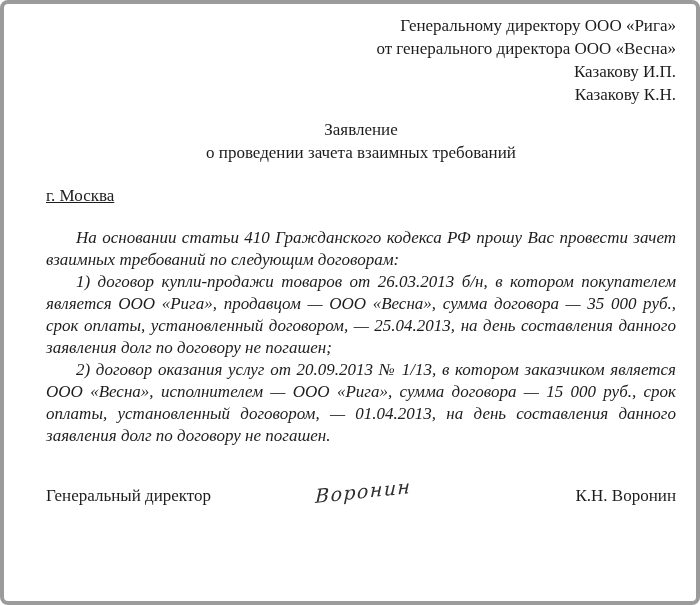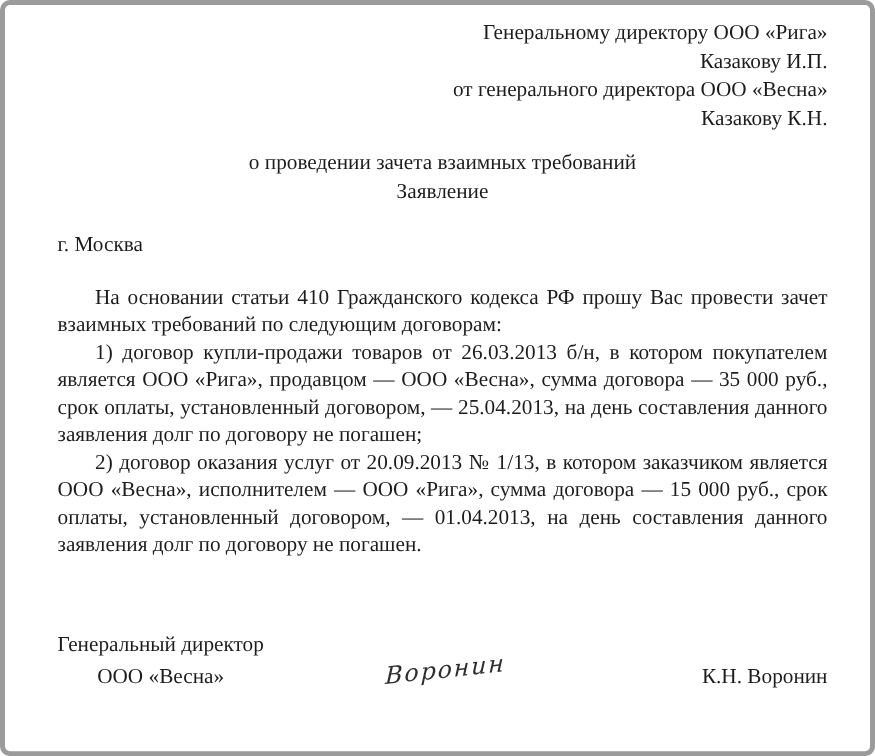--- a/index.html
+++ b/index.html
@@ -21,58 +21,59 @@
     position: absolute;
     inset: 0;
     border: 4px solid #9b9b9b;
     border-radius: 8px;
     pointer-events: none;
     box-sizing: border-box;
   }
   .content {
     position: absolute;
     left: 46px;
-    right: 38px;
+    right: 24px;
     top: 14px;
     font-size: 17px;
     line-height: 22px;
   }
   .recipient {
     text-align: right;
     line-height: 23px;
   }
   .title-block {
     text-align: center;
     margin-top: 12px;
     line-height: 23px;
   }
   .meta-row {
     display: flex;
     justify-content: space-between;
     margin-top: 20px;
     line-height: 23px;
+    text-decoration: underline;
   }
   .body-block {
     margin-top: 20px;
     text-align: justify;
   }
   .body-block p {
     margin: 0;
     text-indent: 30px;
+    font-style: italic;
   }
   .sig-row {
     display: flex;
     justify-content: space-between;
     align-items: flex-end;
     margin-top: 32px;
     line-height: 25px;
   }
   .sig-left {
-    text-align: center;
-    margin-top: 24px;
+    text-align: left;
   }
   .sig-script {
     font-family: "DejaVu Serif", serif;
     font-style: italic;
     font-size: 19px;
     letter-spacing: 1.5px;
     color: #2e2e2e;
     transform: rotate(-6deg) skewX(-8deg);
     transform-origin: center;
     margin-bottom: 4px;
@@ -85,43 +86,42 @@
 </head>
 <body>
 
 <div class="page">
   <div class="frame"></div>
 
   <div class="content">
 
     <div class="recipient">
       <div>Генеральному директору ООО «Рига»</div>
+      <div>от генерального директора ООО «Весна»</div>
       <div>Казакову И.П.</div>
-      <div>от генерального директора ООО «Весна»</div>
       <div>Казакову К.Н.</div>
     </div>
 
     <div class="title-block">
+      <div>Заявление</div>
       <div>о проведении зачета взаимных требований</div>
-      <div>Заявление</div>
     </div>
 
     <div class="meta-row">
       <span>г. Москва</span>
     </div>
 
     <div class="body-block">
       <p>На основании статьи 410 Гражданского кодекса РФ прошу Вас провести зачет взаимных требований по следующим договорам:</p>
       <p>1) договор купли-продажи товаров от 26.03.2013 б/н, в котором покупателем является ООО «Рига», продавцом — ООО «Весна», сумма договора — 35 000 руб., срок оплаты, установленный договором, — 25.04.2013, на день составления данного заявления долг по договору не погашен;</p>
       <p>2) договор оказания услуг от 20.09.2013 № 1/13, в котором заказчиком является ООО «Весна», исполнителем — ООО «Рига», сумма договора — 15 000 руб., срок оплаты, установленный договором, — 01.04.2013, на день составления данного заявления долг по договору не погашен.</p>
     </div>
 
     <div class="sig-row">
       <div class="sig-left">
         <div>Генеральный директор</div>
-        <div>ООО «Весна»</div>
       </div>
       <div class="sig-script">Воронин</div>
       <div class="sig-right">К.Н. Воронин</div>
     </div>
 
   </div>
 </div>
 
 </body></html>

